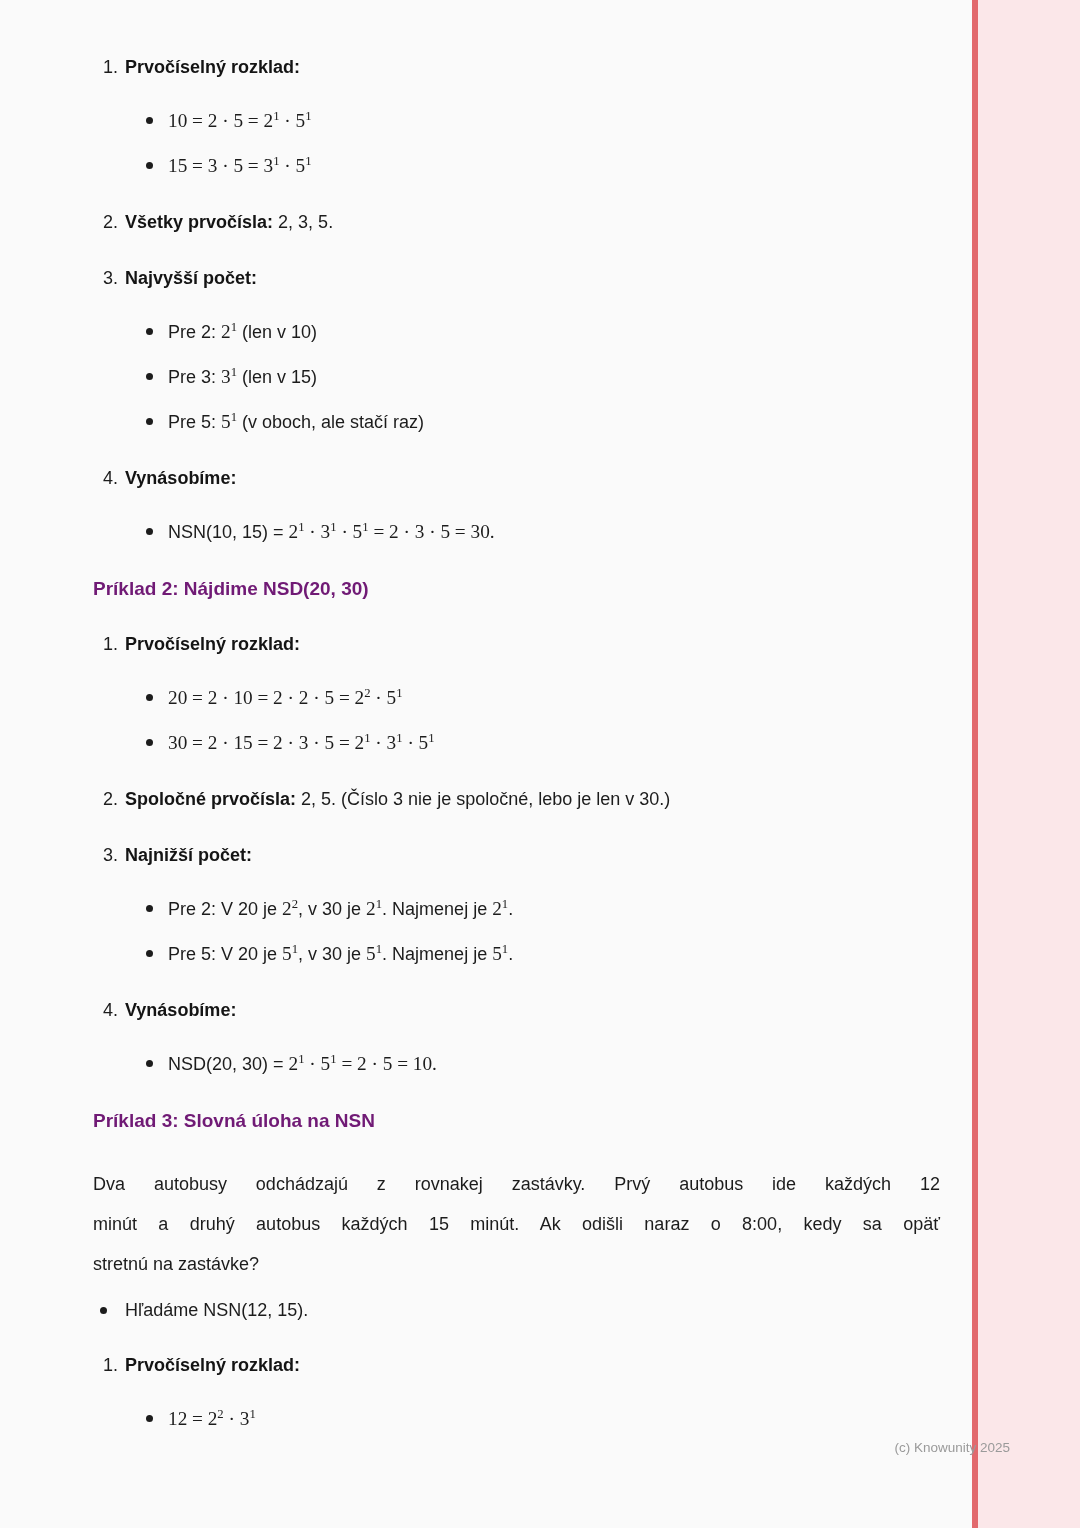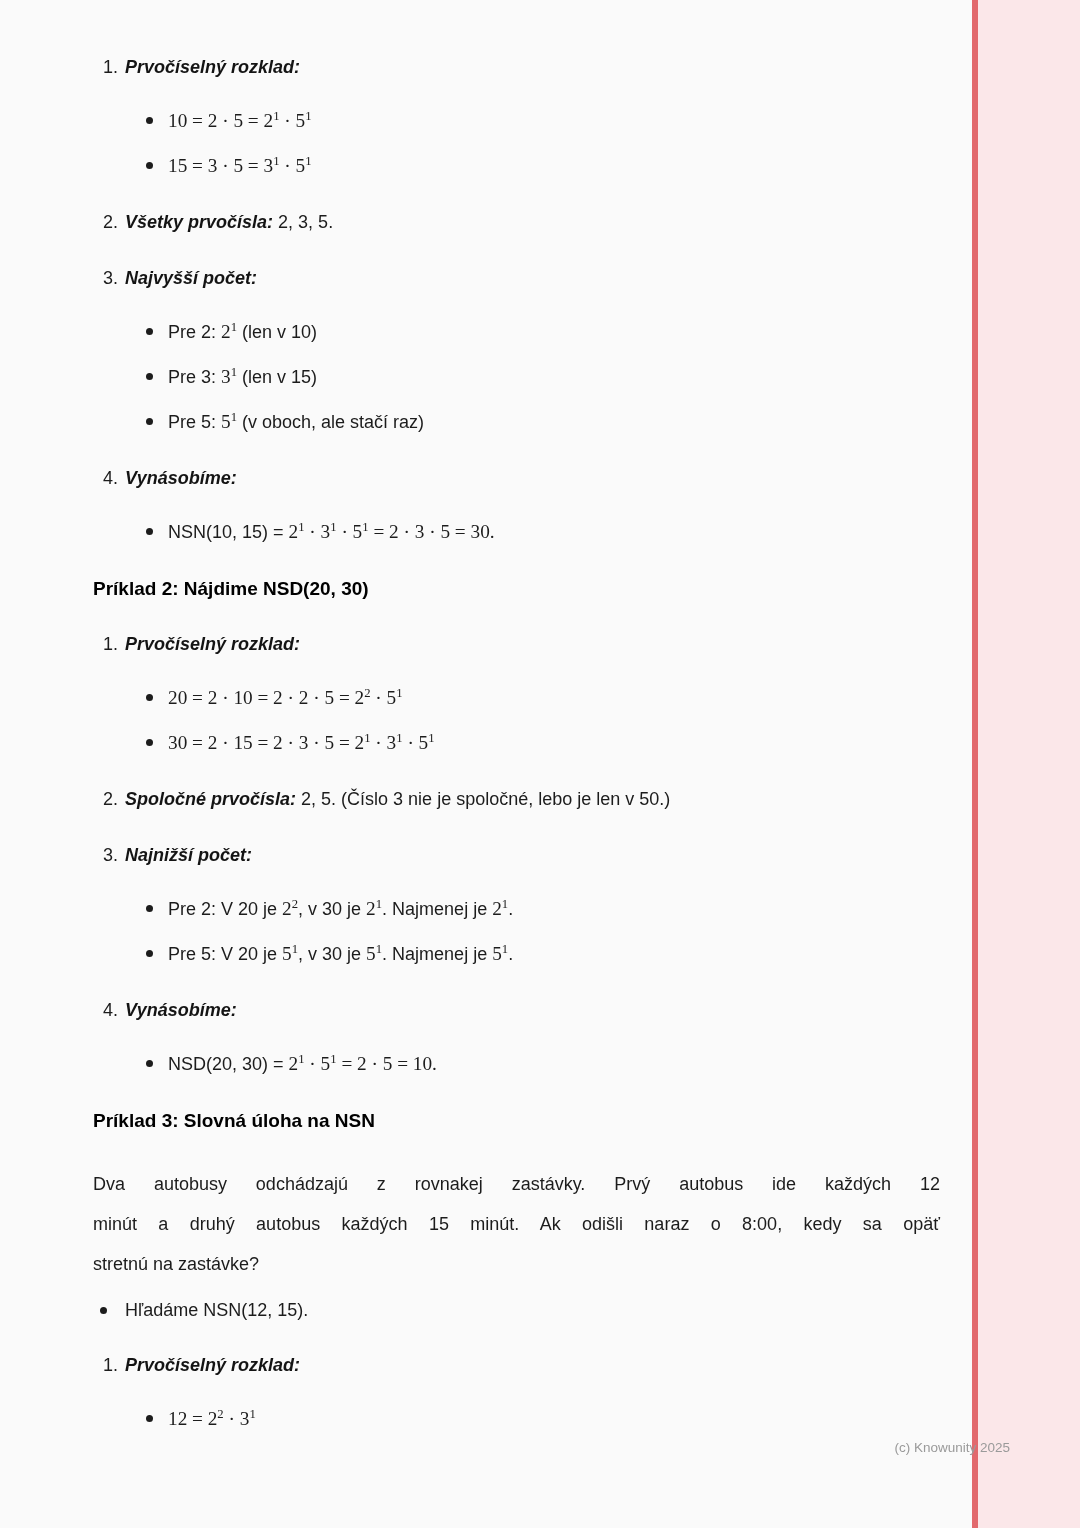--- a/index.html
+++ b/index.html
@@ -35,28 +35,28 @@
     padding: 55px 0 0 93px;
     width: 847px;
     font-size: 18px;
   }
   
   .h3 {
     font-weight: 700;
     font-size: 19px;
     line-height: 26px;
     margin: 0 0 30px 0;
-    color: #000000;
+    color: #701a75;
   }
   
   .doc-ol { margin: 0; padding: 0 0 0 10px; }
   .oli { margin: 0 0 31px 0; }
   .oli-line { line-height: 25px; }
   .num { margin-right: 7px; }
-  .bold { font-weight: 700; color: #141414; font-style: italic; }
+  .bold { font-weight: 700; color: #141414; }
   
   .sub-ul { margin: 28px 0 0 0; padding: 0 0 0 43px; list-style: none; }
   .sub-ul .bli + .bli { margin-top: 19px; }
   
   .doc-ul { margin: 0 0 30px 0; padding: 0 0 0 7px; list-style: none; }
   .doc-ul .bli { padding-left: 25px; }
   .doc-ul .bli + .bli { margin-top: 12px; }
   .bli {
     position: relative;
     line-height: 25px;
@@ -141,21 +141,21 @@
       <div class="h3">Príklad 2: Nájdime NSD(20, 30)</div>
       <div class="doc-ol">
         <div class="oli">
           <div class="oli-line"><span class="num">1.</span><span class="bold">Prvočíselný rozklad:</span></div>
           <div class="sub-ul">
             <div class="bli"><span class="dot"></span><span class="math">20 = 2 · 10 = 2 · 2 · 5 = 2<sup>2</sup> · 5<sup>1</sup></span></div>
             <div class="bli"><span class="dot"></span><span class="math">30 = 2 · 15 = 2 · 3 · 5 = 2<sup>1</sup> · 3<sup>1</sup> · 5<sup>1</sup></span></div>
           </div>
         </div>
         <div class="oli">
-          <div class="oli-line"><span class="num">2.</span><span class="bold">Spoločné prvočísla:</span><span class="plain"> 2, 5. (Číslo 3 nie je spoločné, lebo je len v 50.)</span></div>
+          <div class="oli-line"><span class="num">2.</span><span class="bold">Spoločné prvočísla:</span><span class="plain"> 2, 5. (Číslo 3 nie je spoločné, lebo je len v 30.)</span></div>
         </div>
         <div class="oli">
           <div class="oli-line"><span class="num">3.</span><span class="bold">Najnižší počet:</span></div>
           <div class="sub-ul">
             <div class="bli"><span class="dot"></span><span class="plain">Pre 2: V 20 je </span><span class="math">2<sup>2</sup></span><span class="plain">, v 30 je </span><span class="math">2<sup>1</sup></span><span class="plain">. Najmenej je </span><span class="math">2<sup>1</sup></span><span class="plain">.</span></div>
             <div class="bli"><span class="dot"></span><span class="plain">Pre 5: V 20 je </span><span class="math">5<sup>1</sup></span><span class="plain">, v 30 je </span><span class="math">5<sup>1</sup></span><span class="plain">. Najmenej je </span><span class="math">5<sup>1</sup></span><span class="plain">.</span></div>
           </div>
         </div>
         <div class="oli">
           <div class="oli-line"><span class="num">4.</span><span class="bold">Vynásobíme:</span></div>

